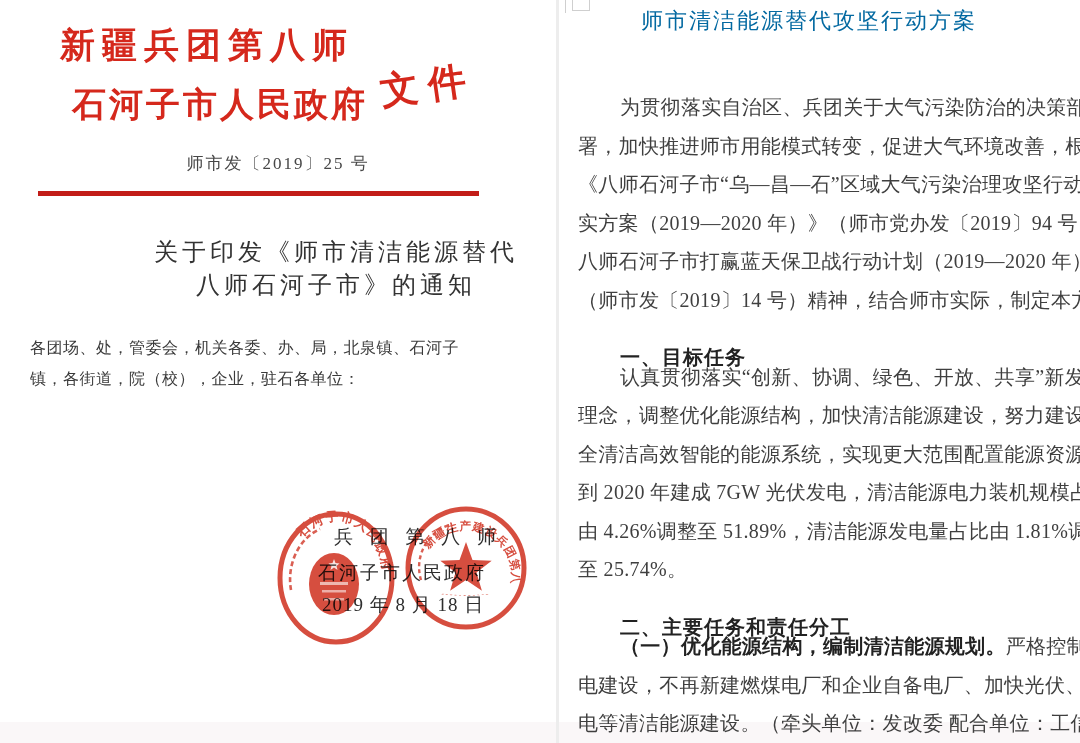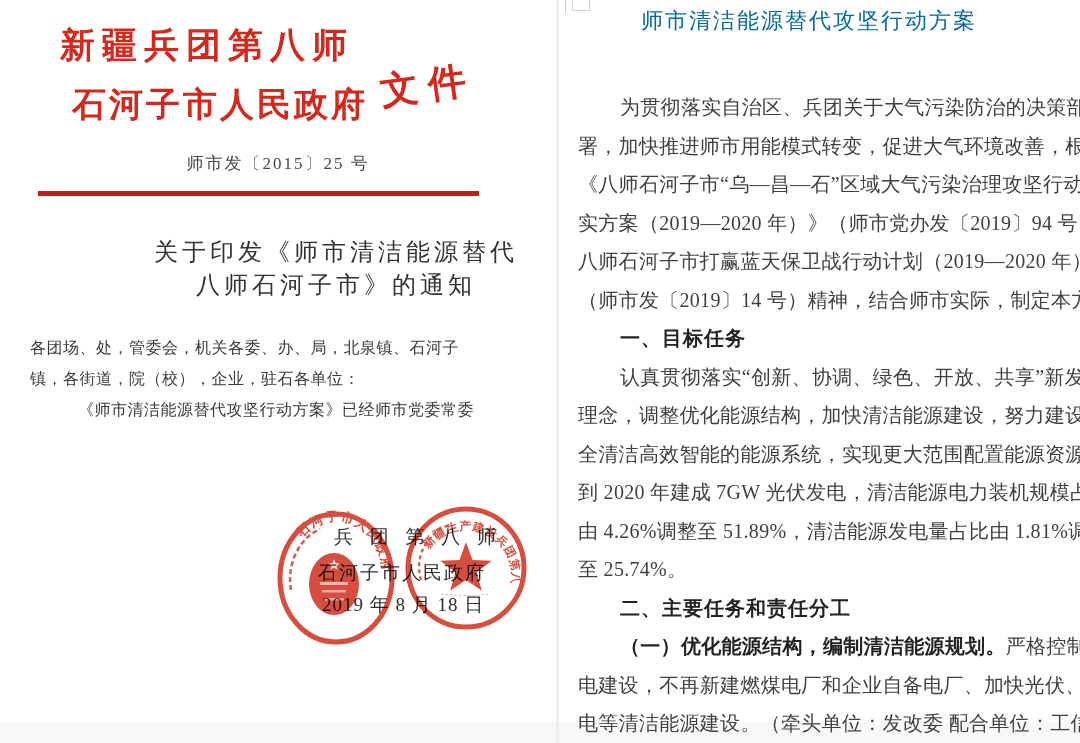--- a/index.html
+++ b/index.html
@@ -46,49 +46,48 @@
   .sig-date{left:322px;top:592px;font-size:19px;letter-spacing:1px;}
 
   .seal{z-index:2;mix-blend-mode:multiply;opacity:.9;}
   .seal svg{display:block;}
 
   
   .right-title{left:578px;top:6px;width:462px;text-align:center;font-size:22px;letter-spacing:2px;color:#0369a1;white-space:nowrap;}
   #right-body{left:578px;top:94px;width:482px;height:649px;}
   .rline{position:absolute;left:0;font-size:20px;letter-spacing:.3px;white-space:nowrap;color:#3f3f3f;}
   .rline.ind2{padding-left:42px;}
-  .rline.head{font-family:Liberation Sans, sans-serif;font-weight:bold;color:#1f1f1f;letter-spacing:1px;}
+  .rline.head{font-family:Liberation Sans, sans-serif;font-weight:bold;color:#1f1f1f;letter-spacing:1px;margin-top:19px;}
   .rline .b{font-weight:bold;color:#222;}
 
   
   .watermark{left:890px;top:664px;width:190px;height:75px;z-index:5;}
 </style>
 </head>
 <body>
 
 <div id="doc">
 
   <div class="abs bottom-band"></div>
   <div class="abs divider"></div>
   <div class="abs corner-line"></div>
   <div class="abs corner-box"></div>
 
   <div>
     <div class="abs org-line1">新疆兵团第八师</div>
     <div class="abs org-line2">石河子市人民政府</div>
     <div class="abs doc-type">文件</div>
-    <div class="abs doc-number">师市发〔2015〕25 号</div>
+    <div class="abs doc-number">师市发〔2019〕25 号</div>
     <div class="abs red-rule"></div>
     <div class="abs notice-title nt1">关于印发《师市清洁能源替代</div>
     <div class="abs notice-title nt2">八师石河子市》的通知</div>
 
     <div class="abs" id="left-body">
         <div class="bline">各团场、处，管委会，机关各委、办、局，北泉镇、石河子</div>
         <div class="bline">镇，各街道，院（校），企业，驻石各单位：</div>
-        <div class="bline ind">《师市清洁能源替代攻坚行动方案》已经师市党委常委</div>
       </div>
 
     <div class="abs sig sig1">兵 团 第 八 师</div>
     <div class="abs sig sig2">石河子市人民政府</div>
     <div class="abs sig sig-date">2019 年 8 月 18 日</div>
 
     <div class="abs seal" style="left:276px;top:510px;">
       <svg width="120" height="136" viewBox="0 0 120 136">
         <defs>
           <path id="arcL" d="M 16,84 A 47,54 0 1 1 104,84" fill="none"></path>

